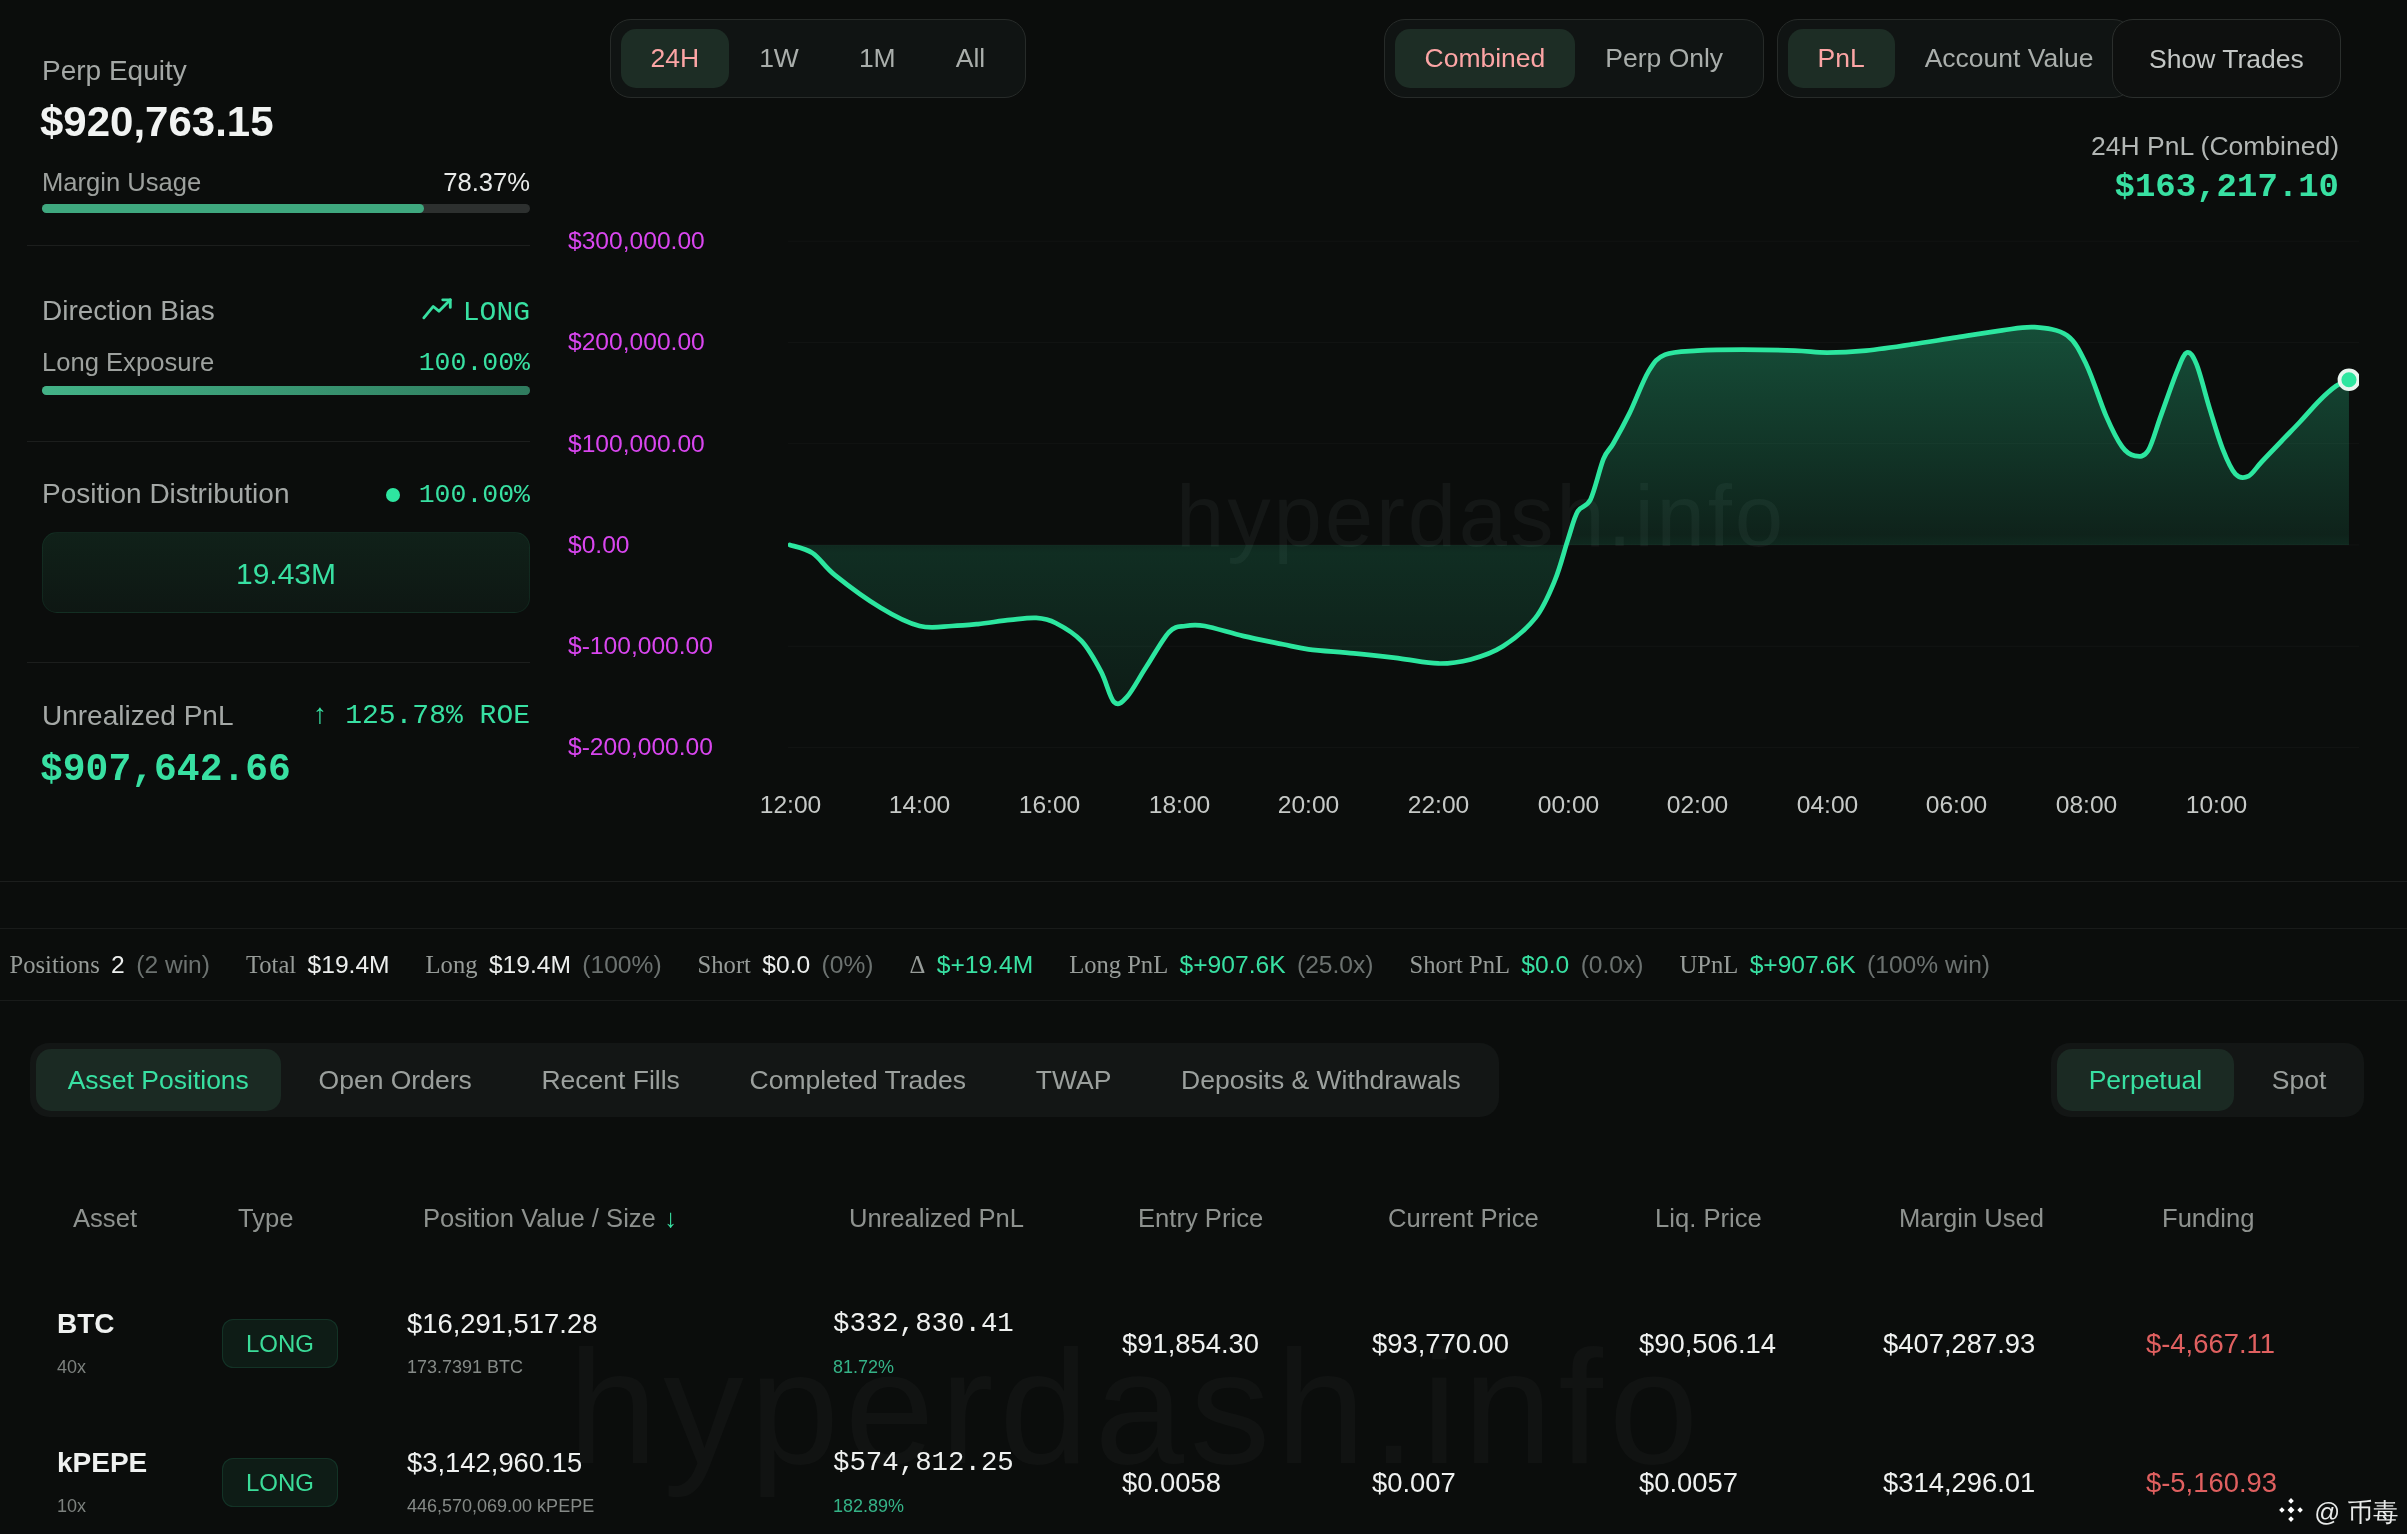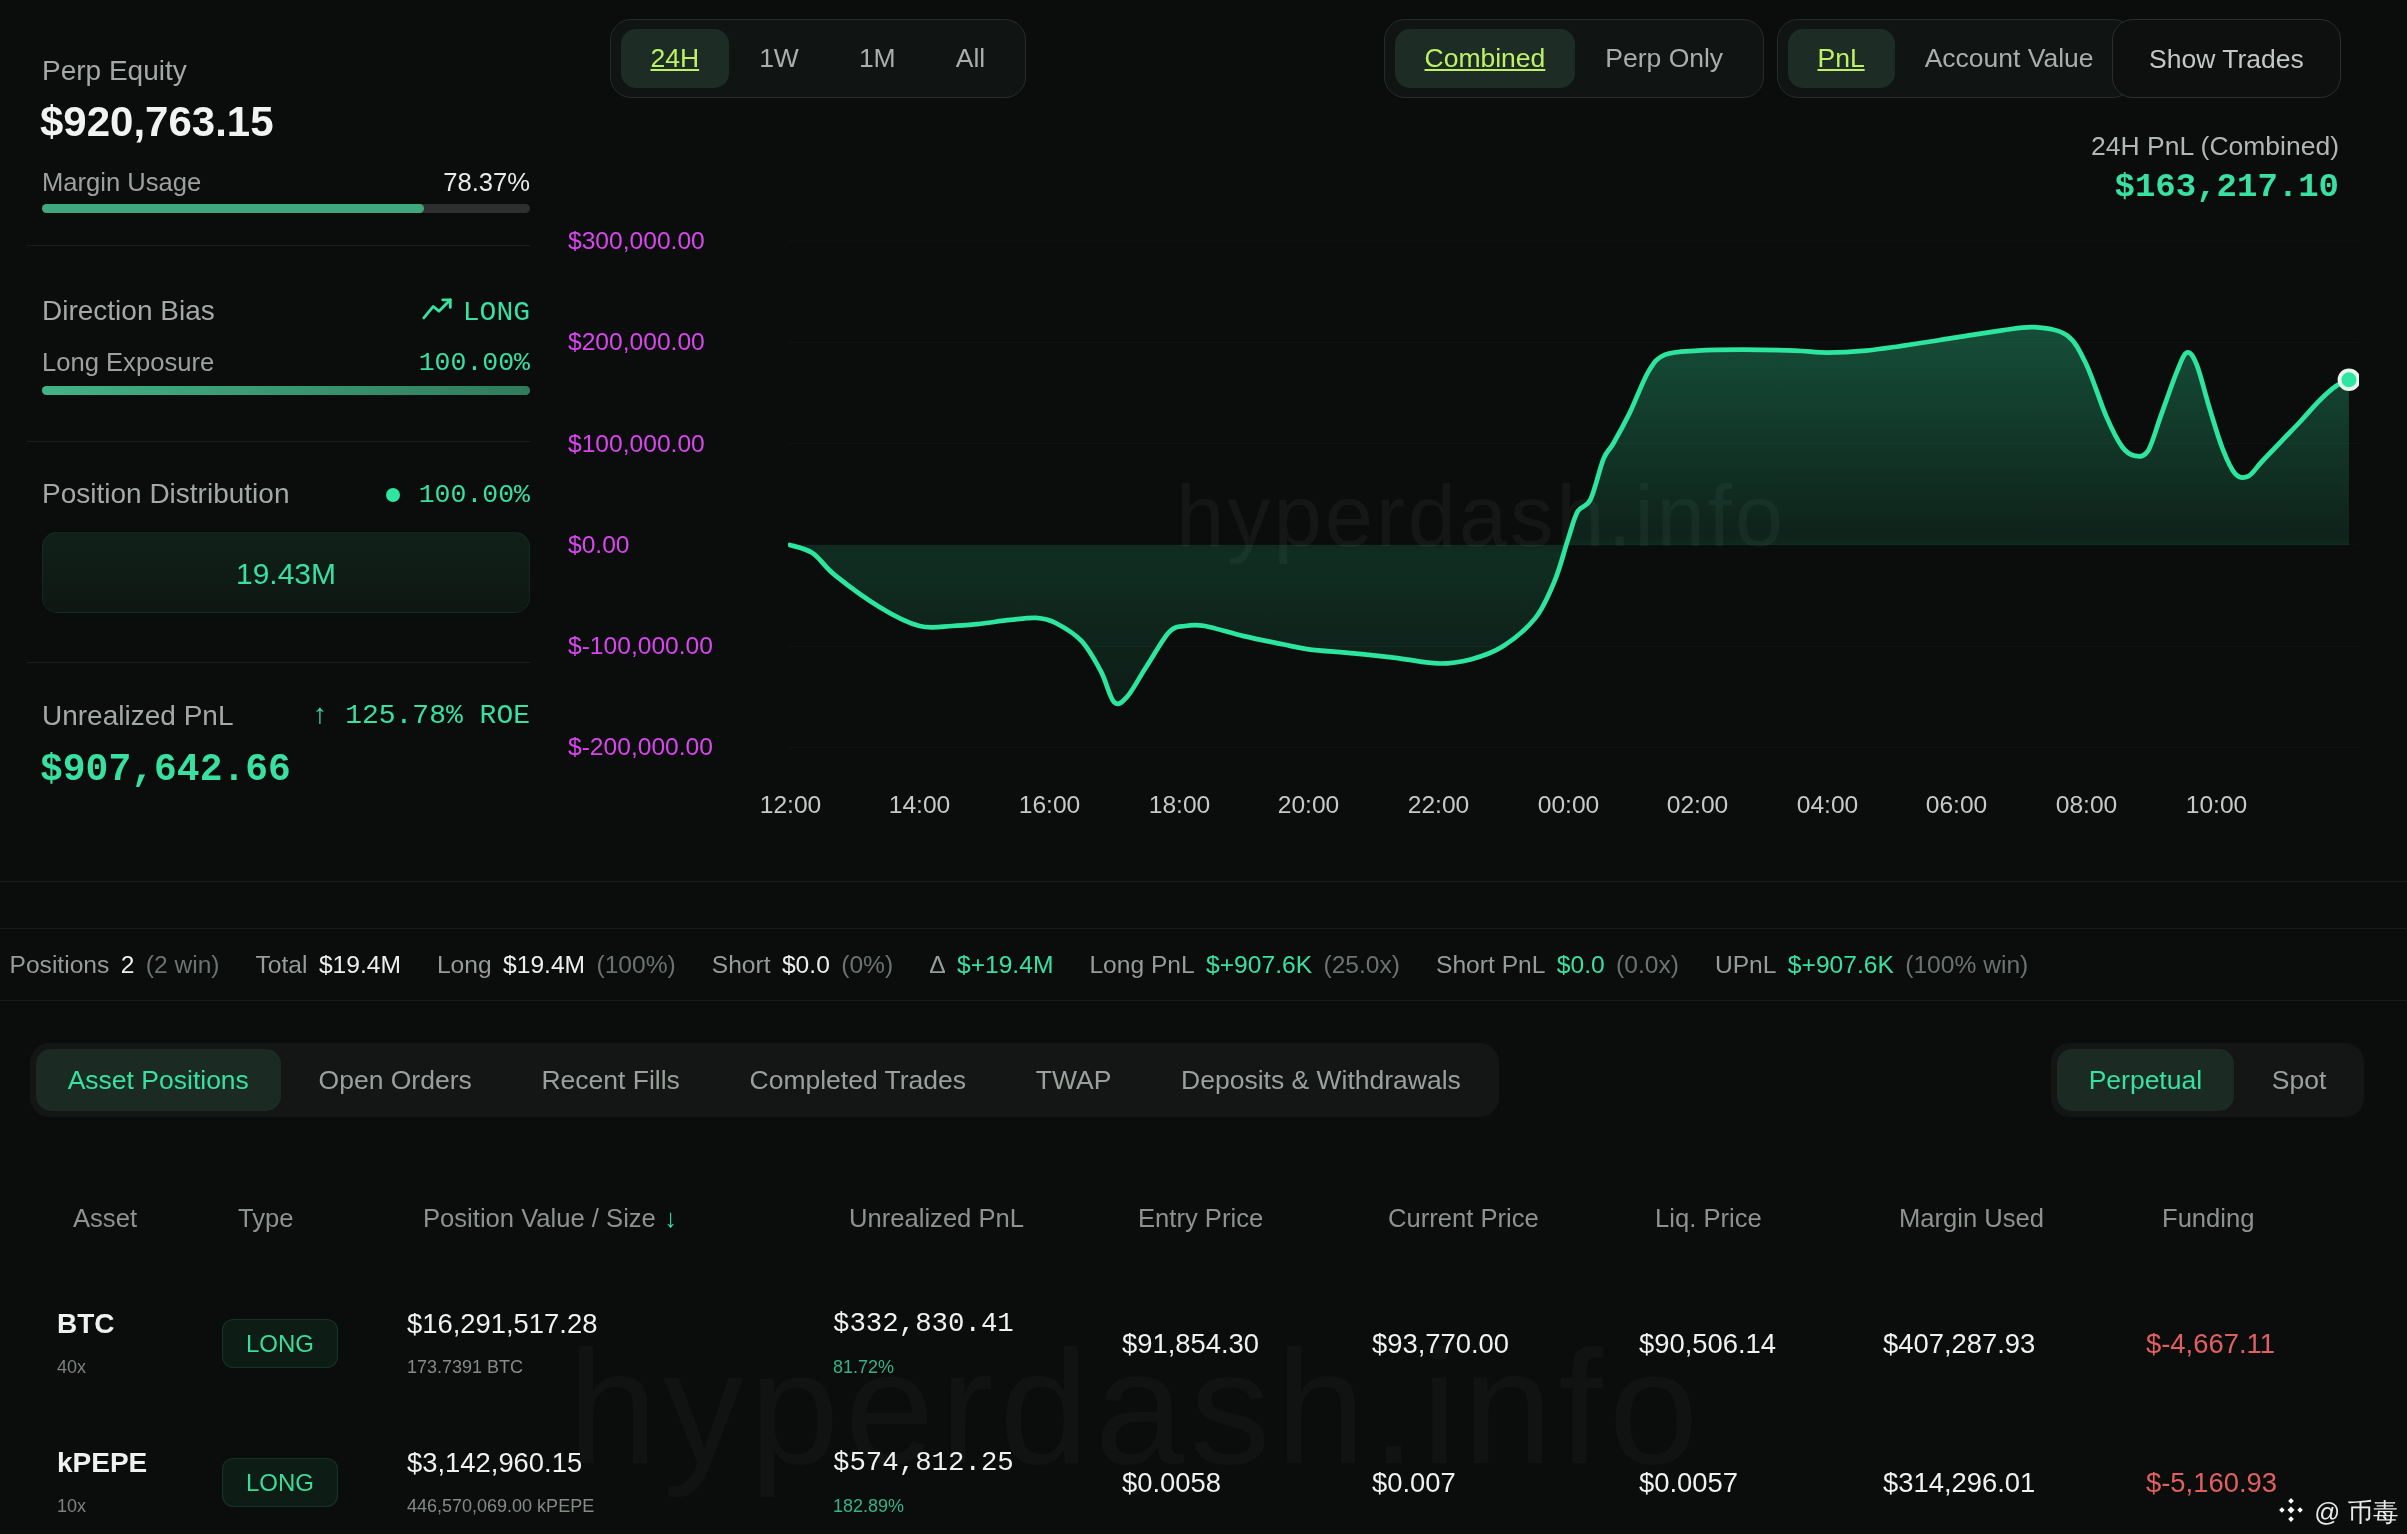--- a/index.html
+++ b/index.html
@@ -9,32 +9,32 @@
   .lbl{color:#a4a8a6;font-size:28px;}
   .sublbl{color:#9da19e;font-size:25.6px;}
   .green{color:#38e0a2;font-family:Liberation Mono, monospace;}
   .divider{position:absolute;height:0.9px;background:rgba(255,255,255,0.07);}
   .track{position:absolute;height:8.5px;border-radius:4.7px;background:#2d302f;}
   .fill{height:8.5px;border-radius:4.7px;background:#3fa87f;}
   .fill-grad{height:8.5px;border-radius:4.7px;background:linear-gradient(90deg,#43b287,#2f7b5e);}
   .pill-group{position:absolute;display:flex;align-items:center;height:79px;border-radius:21px;
     background:#101413;border:0.9px solid #272b29;padding:0 9.5px;box-sizing:border-box;}
   .pill{padding:0 30px;height:59px;line-height:59px;border-radius:15px;font-size:26.5px;color:#a9aeab;cursor:pointer;}
-  .pill.sel{background:#1d2d25;color:#bef264;text-decoration:underline;}
+  .pill.sel{background:#1d2d25;color:#fca5a5;}
   .btn-outline{position:absolute;height:79px;line-height:78px;border-radius:21px;border:0.9px solid #2b2f2d;
     background:#0e100f;padding:0 36px;font-size:26.5px;color:#c3c7c5;box-sizing:border-box;}
   .y-tick{position:absolute;left:568px;width:208px;text-align:left;font-size:24.6px;color:#d946ef;height:30px;line-height:30px;}
   .x-tick{position:absolute;top:791px;width:85px;text-align:center;font-size:24.6px;color:#c6c9c7;}
   .watermark{position:absolute;color:rgba(205,215,210,0.05);font-size:87px;letter-spacing:2.8px;text-align:center;}
   .watermark2{position:absolute;color:rgba(255,255,255,0.028);font-size:161px;letter-spacing:5.7px;text-align:center;}
   .ps-bar{position:absolute;left:0;top:928px;width:2408px;height:73px;display:flex;align-items:center;gap:36px;
     padding-left:9.5px;box-sizing:border-box;font-size:24.6px;
     border-top:0.9px solid rgba(255,255,255,0.06);border-bottom:0.9px solid rgba(255,255,255,0.06);}
   .ps-item{display:flex;gap:11.4px;align-items:center;white-space:nowrap;}
-  .ps-l{color:#979c99;} .ps-v{color:#eceeed;font-weight:500;} .ps-vg{color:#38e0a2;font-weight:500;} .ps-p{color:#6c7270;}
+  .ps-l{color:#979c99;font-family:Liberation Serif, serif;} .ps-v{color:#eceeed;font-weight:500;} .ps-vg{color:#38e0a2;font-weight:500;} .ps-p{color:#6c7270;}
   .tabbar{position:absolute;display:flex;align-items:flex-start;background:#131615;border-radius:19px;padding:5.7px;gap:5.7px;height:74px;box-sizing:border-box;}
   .tab{padding:0 32px;height:62px;line-height:62px;border-radius:15px;font-size:26.5px;color:#9ba09d;white-space:nowrap;cursor:pointer;}
   .tab.sel{background:#1b2a23;color:#38e0a2;}
   .th{position:absolute;font-size:25.6px;color:#8e928f;white-space:nowrap;margin-left:16px;}
   .cell-main{position:absolute;font-size:27.4px;color:#eff1f0;white-space:nowrap;}
   .cell-sub{position:absolute;top:59px;font-size:18px;color:#858a87;white-space:nowrap;}
   .badge-long{position:absolute;top:21px;padding:0 23px;line-height:47px;border-radius:11.4px;font-size:24px;
     color:#3bdc99;background:rgba(56,224,162,0.07);border:0.9px solid rgba(56,224,162,0.12);}
   .pd-box{position:absolute;left:42px;top:532px;width:488px;height:81px;border-radius:15px;
     background:linear-gradient(180deg,#102119,#0e1713);border:0.9px solid rgba(62,220,155,0.08);

